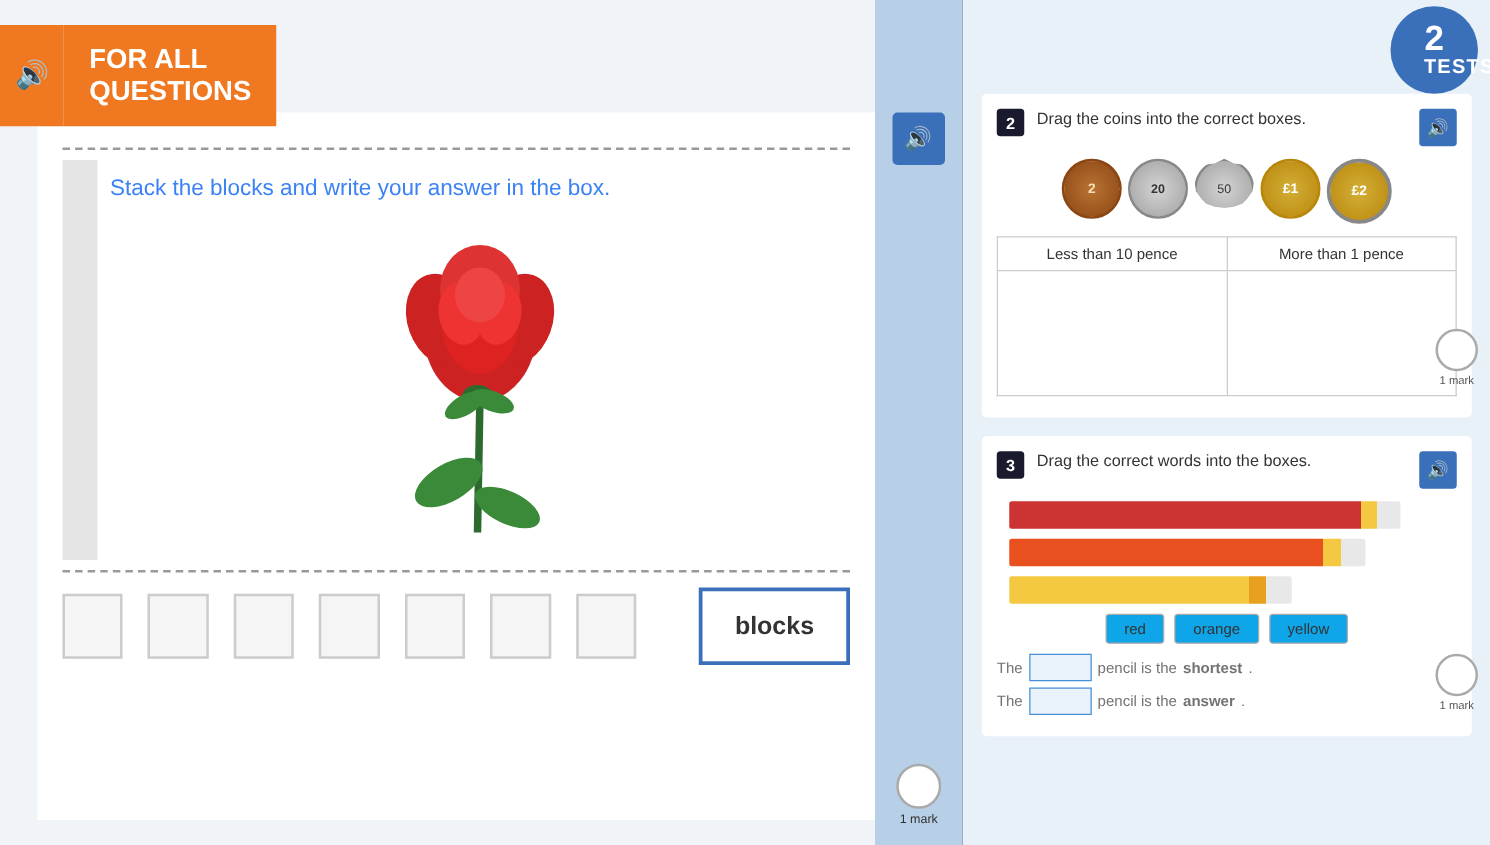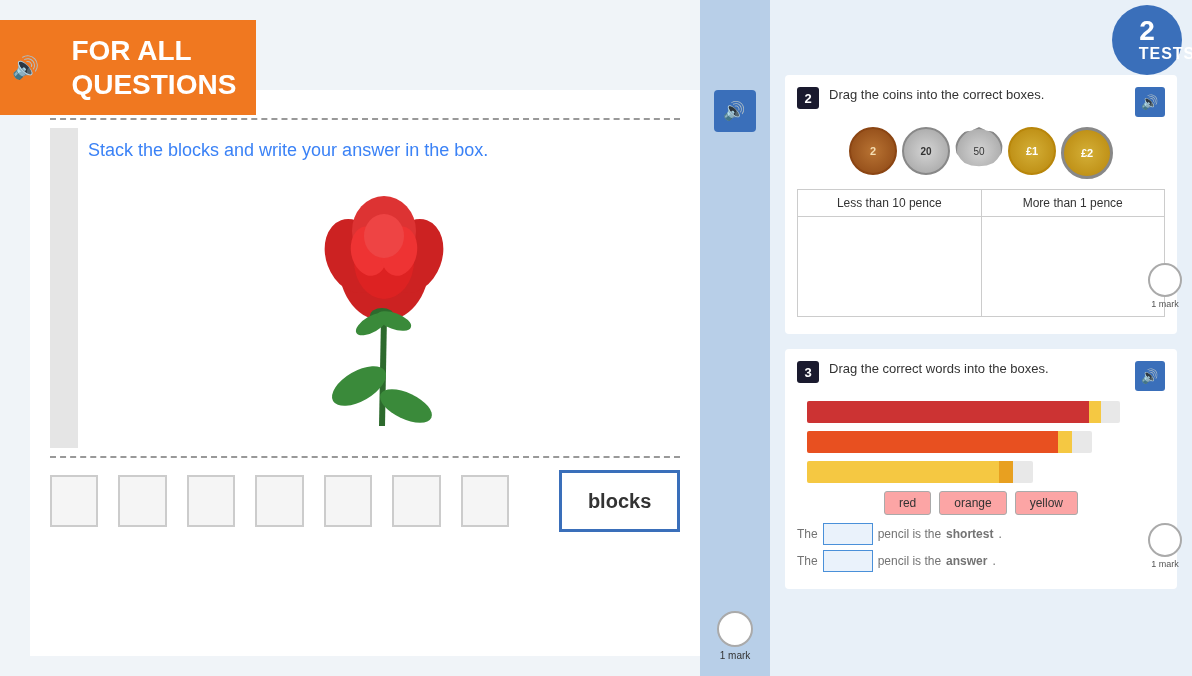--- a/index.html
+++ b/index.html
@@ -242,21 +242,21 @@
     .word-buttons {
       display: flex;
       gap: 8px;
       justify-content: center;
       margin: 8px 0;
     }
 
     .word-btn {
       padding: 4px 14px;
       border: 1px solid #aaa;
-      background: #fca5a5;
+      background: #0ea5e9;
       border-radius: 3px;
       font-size: 12px;
       cursor: pointer;
       color: #333;
     }
 
     
     .sentence-row {
       display: flex;
       align-items: center;
@@ -286,21 +286,21 @@
 <body>
 
 <div class="main-container">
 
   <div class="left-panel">
 
     <div style="position:absolute;top:20px;left:0;z-index:11;display:flex;align-items:stretch;">
       <div style="background:#f07820;padding:14px 12px;display:flex;align-items:center;justify-content:center;">
         <span style="color:white;font-size:22px;">🔊</span>
       </div>
-      <div style="background:#f07820;color:white;font-size:28px;font-weight:bold;padding:14px 20px;line-height:1.2;">
+      <div style="background:#f07820;color:white;font-size:22px;font-weight:bold;padding:14px 20px;line-height:1.2;">
         <div>FOR ALL</div>
         <div>QUESTIONS</div>
       </div>
     </div>
 
     <div style="position:absolute;top:90px;left:30px;right:70px;bottom:20px;background:white;padding:20px 20px 60px 20px;">
 
       <div class="dashed-line"></div>
 
       <div style="position:relative;display:flex;align-items:center;min-height:320px;">

